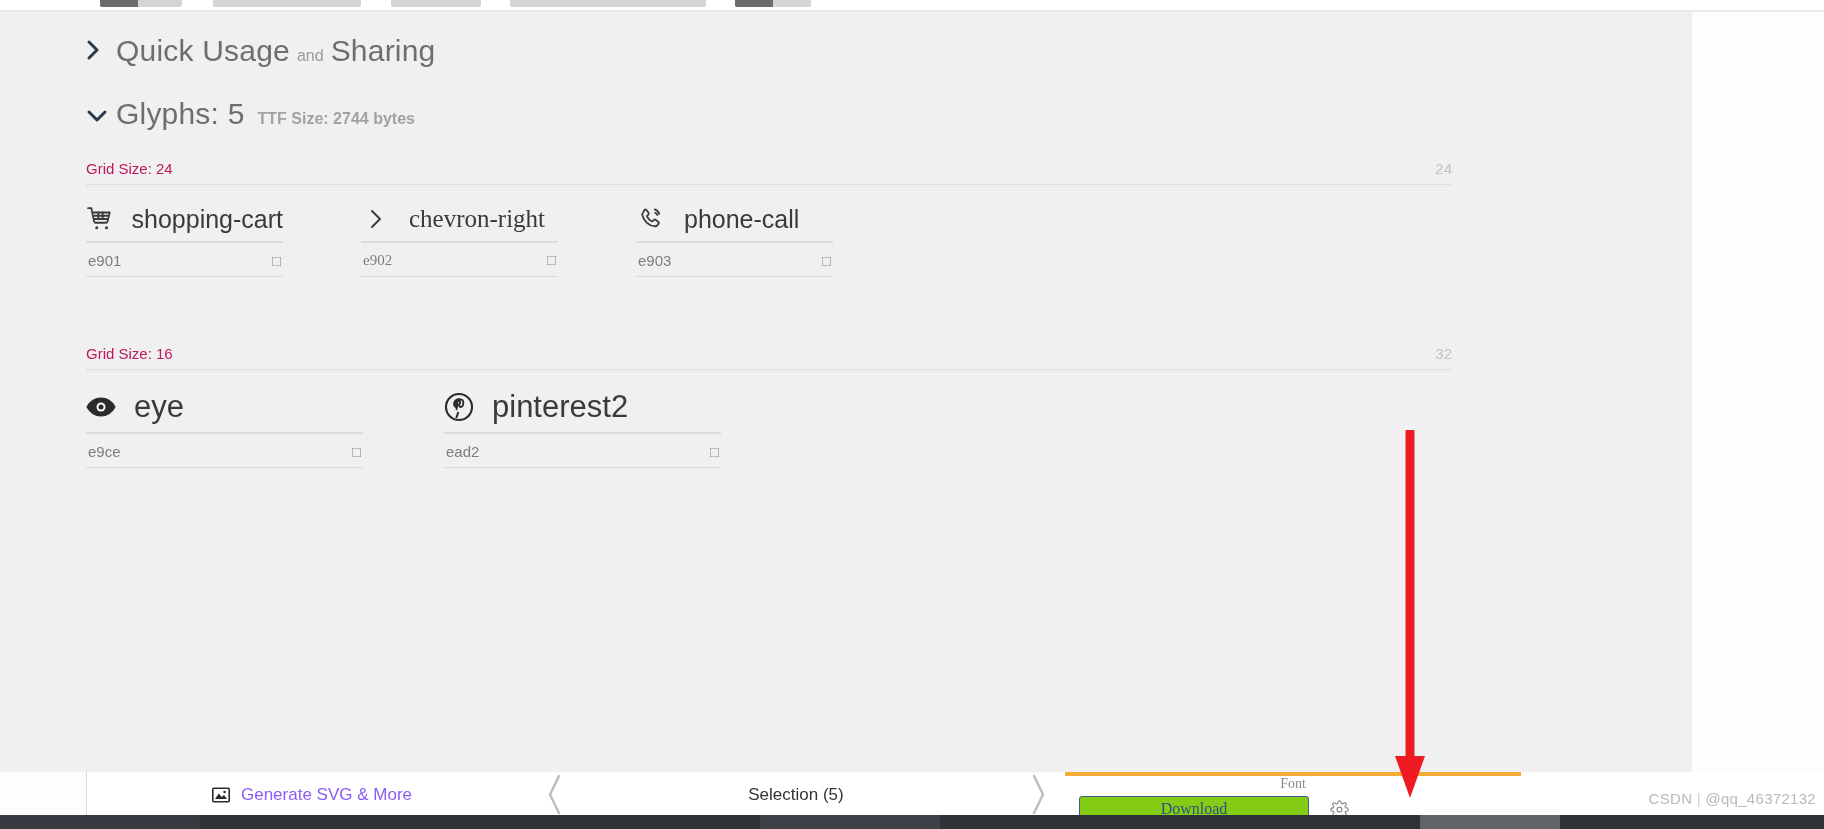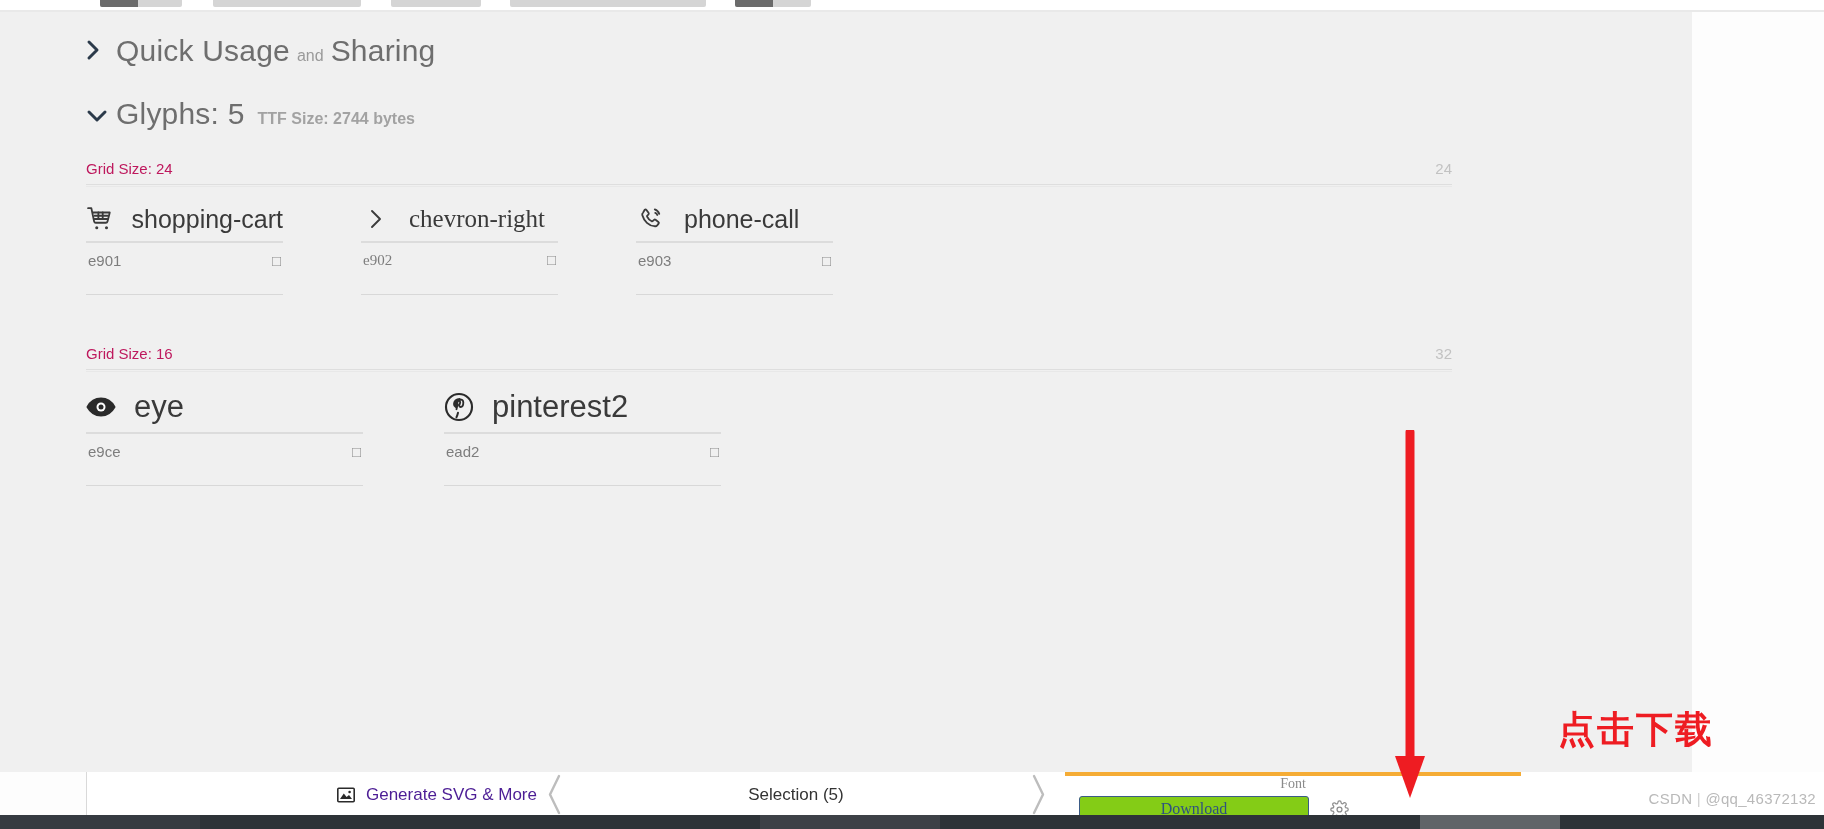--- a/index.html
+++ b/index.html
@@ -40,30 +40,30 @@
   .gridrow .gs-rule { margin-top: 6px; height: 3px; border-top: 1px solid #dedede; border-bottom: 1px solid #e8e8e8; }
 
   
   .glyph { position: absolute; }
   .glyph .gname { display: flex; align-items: center; gap: 18px; padding-bottom: 7px; }
   .glyph .gicon { width: 30px; height: 30px; display: flex; align-items: center; justify-content: center; color: #3b3b3b; }
   .glyph .gicon svg { display: block; }
   .glyph .glabel { font-size: 25px; color: #3a3a3a; font-weight: 300; white-space: nowrap; }
   .glyph .grule { height: 2px; background: #dcdcdc; }
   .glyph .gcode { display: flex; align-items: center; justify-content: space-between;
-                  padding: 9px 2px 25px 2px; border-bottom: 1px solid #d8d8d8; }
+                  padding: 9px 2px 7px 2px; border-bottom: 1px solid #d8d8d8; }
   .glyph .gcode .chex { font-size: 15px; color: #7d7d7d; }
   .glyph .gcode .cbox { font-size: 15px; color: #8d8d8d; }
 
   
   .toolbar { position: absolute; left: 86px; top: 772px; width: 1738px; height: 45px;
              background: #ffffff; display: flex; align-items: stretch; }
   .tb-sep { width: 1px; background: #d9d9d9; }
   .tb-cell { position: relative; display: flex; align-items: center; justify-content: center; height: 45px; }
-  .tb-generate { width: 450px; gap: 11px; font-size: 17px; color: #4c1d95; justify-content: flex-end; }
+  .tb-generate { width: 450px; gap: 11px; font-size: 17px; color: #8b5cf6; }
   .tb-selection { width: 450px; font-size: 17px; color: #333; }
   .tb-download { flex: 1; flex-direction: column; justify-content: flex-start; }
   .chev-sep { width: 34px; display: flex; align-items: center; justify-content: center; color: #b9b9b9; }
   .chev-sep svg { display: block; }
   .img-icon { width: 18px; height: 16px; display: inline-flex; }
 
   .dl-wrap { position: absolute; left: 0; top: 0; width: 100%; height: 45px; font-family: Liberation Serif, serif; }
   .dl-accent { position: absolute; left: 10px; top: 0; width: 456px; height: 4px; background: #f5ac35; }
   .dl-label { position: absolute; left: 10px; top: 4px; width: 456px; text-align: center;
               font-size: 14px; color: #8a8a8a; }
@@ -276,21 +276,20 @@
       </div>
     </div>
   </div>
 
   <div class="anno-arrow">
     <svg width="40" height="370" viewBox="0 0 40 370">
       <line x1="20" y1="2" x2="20" y2="330" stroke="#ee1c22" stroke-width="9" stroke-linecap="round"></line>
       <path d="M20 368 L5 326 L35 326 Z" fill="#ee1c22"></path>
     </svg>
   </div>
-  <div class="anno-text">点击下载</div>
 
   <div class="watermark">
     <span>CSDN</span>
     <span style="color:#cfcfcf;">|</span>
     <span>@qq_46372132</span>
   </div>
 
   <div class="taskbar">
     <div class="tb-seg" style="left:0; width:200px; background:#363b41;"></div>
     <div class="tb-seg" style="left:760px; width:180px; background:#3d4147;"></div>

